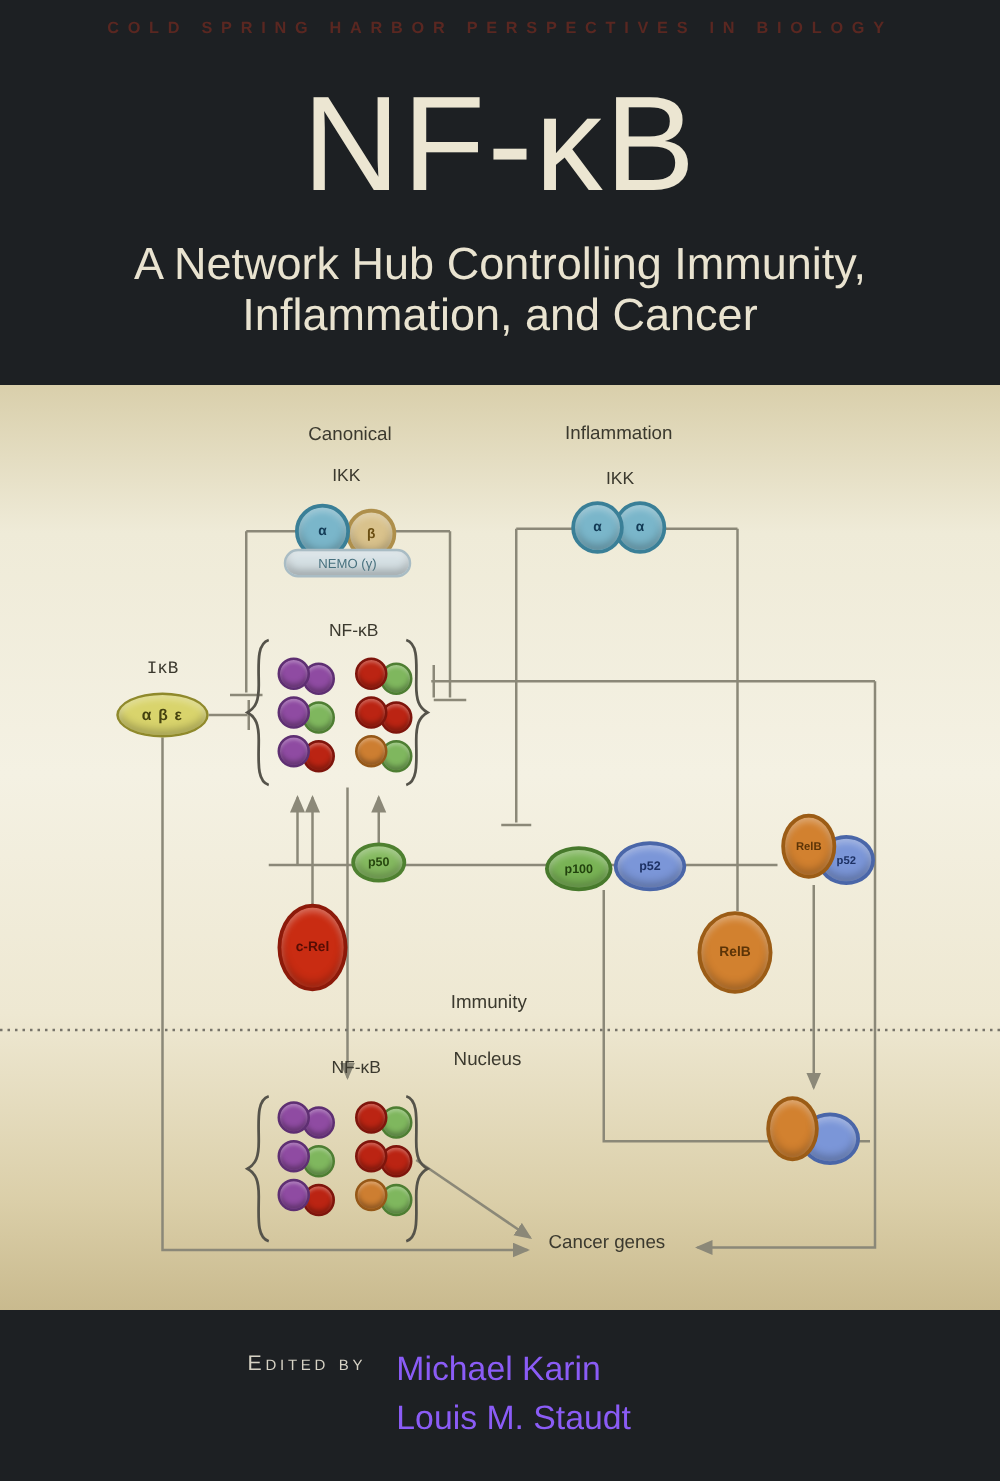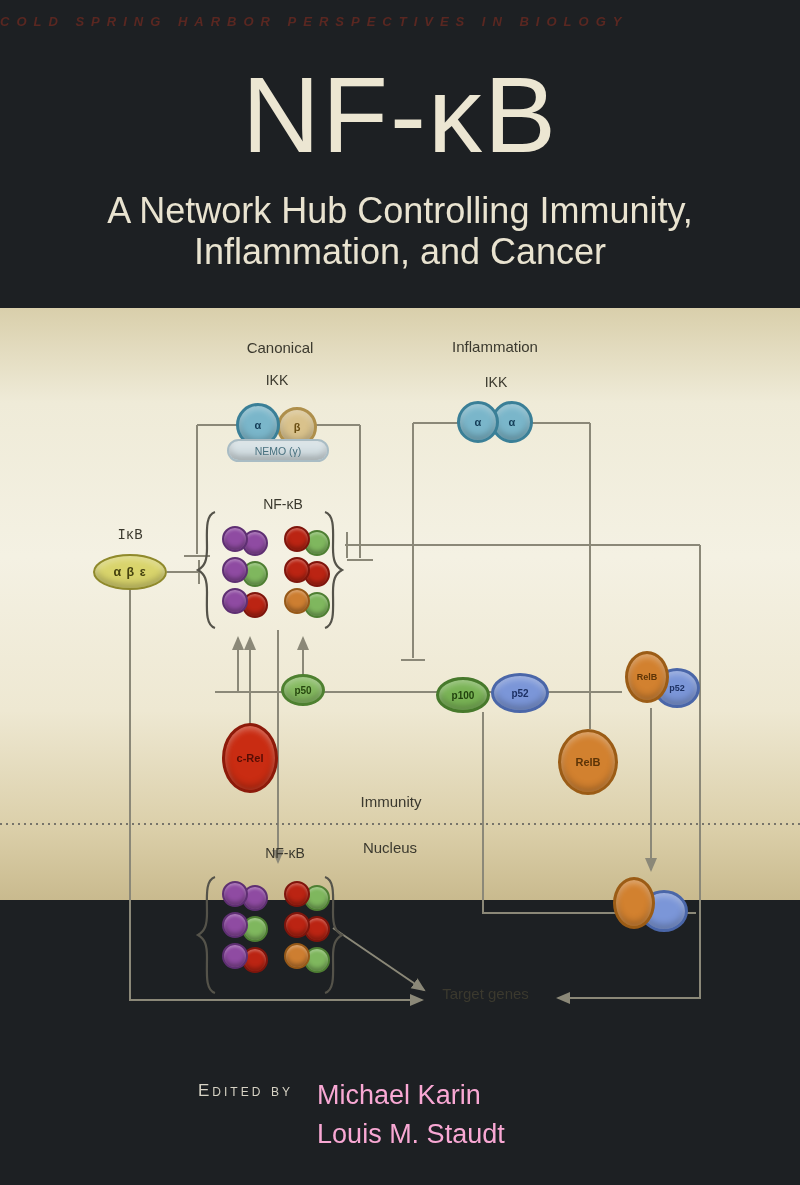--- a/index.html
+++ b/index.html
@@ -3,34 +3,34 @@
 <meta charset="utf-8">
 <style>
   html,body{margin:0;padding:0;}
   body{
     width:800px;height:1185px;position:relative;overflow:hidden;
     background:#1d2023;
     font-family:"Liberation Sans", sans-serif;
   }
   
   .banner{
-    position:absolute;top:14px;left:0;width:800px;text-align:left;
-    font-size:13px;font-weight:bold;letter-spacing:7px;color:#5a2721;font-style:italic;
+    position:absolute;top:14px;left:0;width:800px;text-align:center;
+    font-size:13px;font-weight:bold;letter-spacing:7px;color:#5a2721;
   }
   .title{
     position:absolute;top:52px;left:0;width:800px;text-align:center;
     font-size:108px;font-weight:normal;color:#ece6d2;letter-spacing:2px;
   }
   .subtitle{
     position:absolute;top:190px;left:0;width:800px;text-align:center;
     font-size:36px;line-height:41px;color:#e9e3d0;font-weight:normal;
   }
   
   .panel{
-    position:absolute;top:308px;left:0;width:800px;height:592px;
+    position:absolute;top:308px;left:0;width:800px;height:740px;
     background:linear-gradient(180deg,#d9cfab 0%,#efebd8 16%,#f4f1e3 42%,#eee8d2 68%,#dbcfa9 88%,#c9ba8e 100%);
   }
   .panel svg{position:absolute;top:0;left:0;z-index:1;}
   .lbl{
     position:absolute;z-index:3;color:#3b392e;font-size:15px;text-align:center;
   }
   .lbl.small{font-size:14px;}
   .prot{
     position:absolute;z-index:3;border-radius:50%;box-sizing:border-box;
     display:flex;align-items:center;justify-content:center;
@@ -43,21 +43,21 @@
     box-shadow:inset 0 2px 3px rgba(255,255,255,.3), inset 0 -3px 4px rgba(0,0,0,.3);
   }
   .dimerbox{position:absolute;z-index:2;width:110px;height:98px;}
   
   .editors{
     position:absolute;top:1076px;left:198px;display:flex;gap:24px;z-index:2;
   }
   .editors .elabel{
     font-variant:small-caps;letter-spacing:3px;font-size:17px;color:#d6d2c4;padding-top:5px;
   }
-  .editors .names{font-size:27px;line-height:39px;color:#f9a8d4;}
+  .editors .names{font-size:27px;line-height:39px;color:#8b5cf6;}
 </style>
 </head>
 <body>
 
 <div class="banner">COLD SPRING HARBOR PERSPECTIVES IN BIOLOGY</div>
 <div class="title">NF-κB</div>
 <div class="subtitle">
   <div>A Network Hub Controlling Immunity,</div>
   <div>Inflammation, and Cancer</div>
 </div>
@@ -172,21 +172,21 @@
       <div class="subunit" style="left: 82px; top: 35px; z-index: 1; background: rgb(187, 36, 19); border-color: rgb(126, 21, 12);"></div>
       <div class="subunit" style="left: 0px; top: 62px; z-index: 2; background: rgb(143, 75, 162); border-color: rgb(94, 47, 114);"></div>
       <div class="subunit" style="left: 20px; top: 66px; z-index: 1; background: rgb(187, 36, 19); border-color: rgb(126, 21, 12);"></div>
       <div class="subunit" style="left: 62px; top: 62px; z-index: 2; background: rgb(205, 126, 49); border-color: rgb(149, 88, 24);"></div>
       <div class="subunit" style="left: 82px; top: 66px; z-index: 1; background: rgb(127, 183, 94); border-color: rgb(78, 126, 51);"></div>
     </div>
 
   <div class="prot" style="left:640px;top:582px;width:48px;height:42px;background:#7b96d8;border-color:#4a66a8;z-index:2;"></div>
   <div class="prot" style="left:613px;top:569px;width:42px;height:52px;background:#d2812f;border-color:#9b5c16;z-index:3;"></div>
 
-  <div class="lbl" style="left:428px;top:677px;width:115px;">Target genes</div>
+  <div class="lbl" style="left:428px;top:677px;width:115px;">Cancer genes</div>
 </div>
 
 <div class="editors">
   <div class="elabel">Edited by</div>
   <div class="names">
     <div>Michael Karin</div>
     <div>Louis M. Staudt</div>
   </div>
 </div>
 

